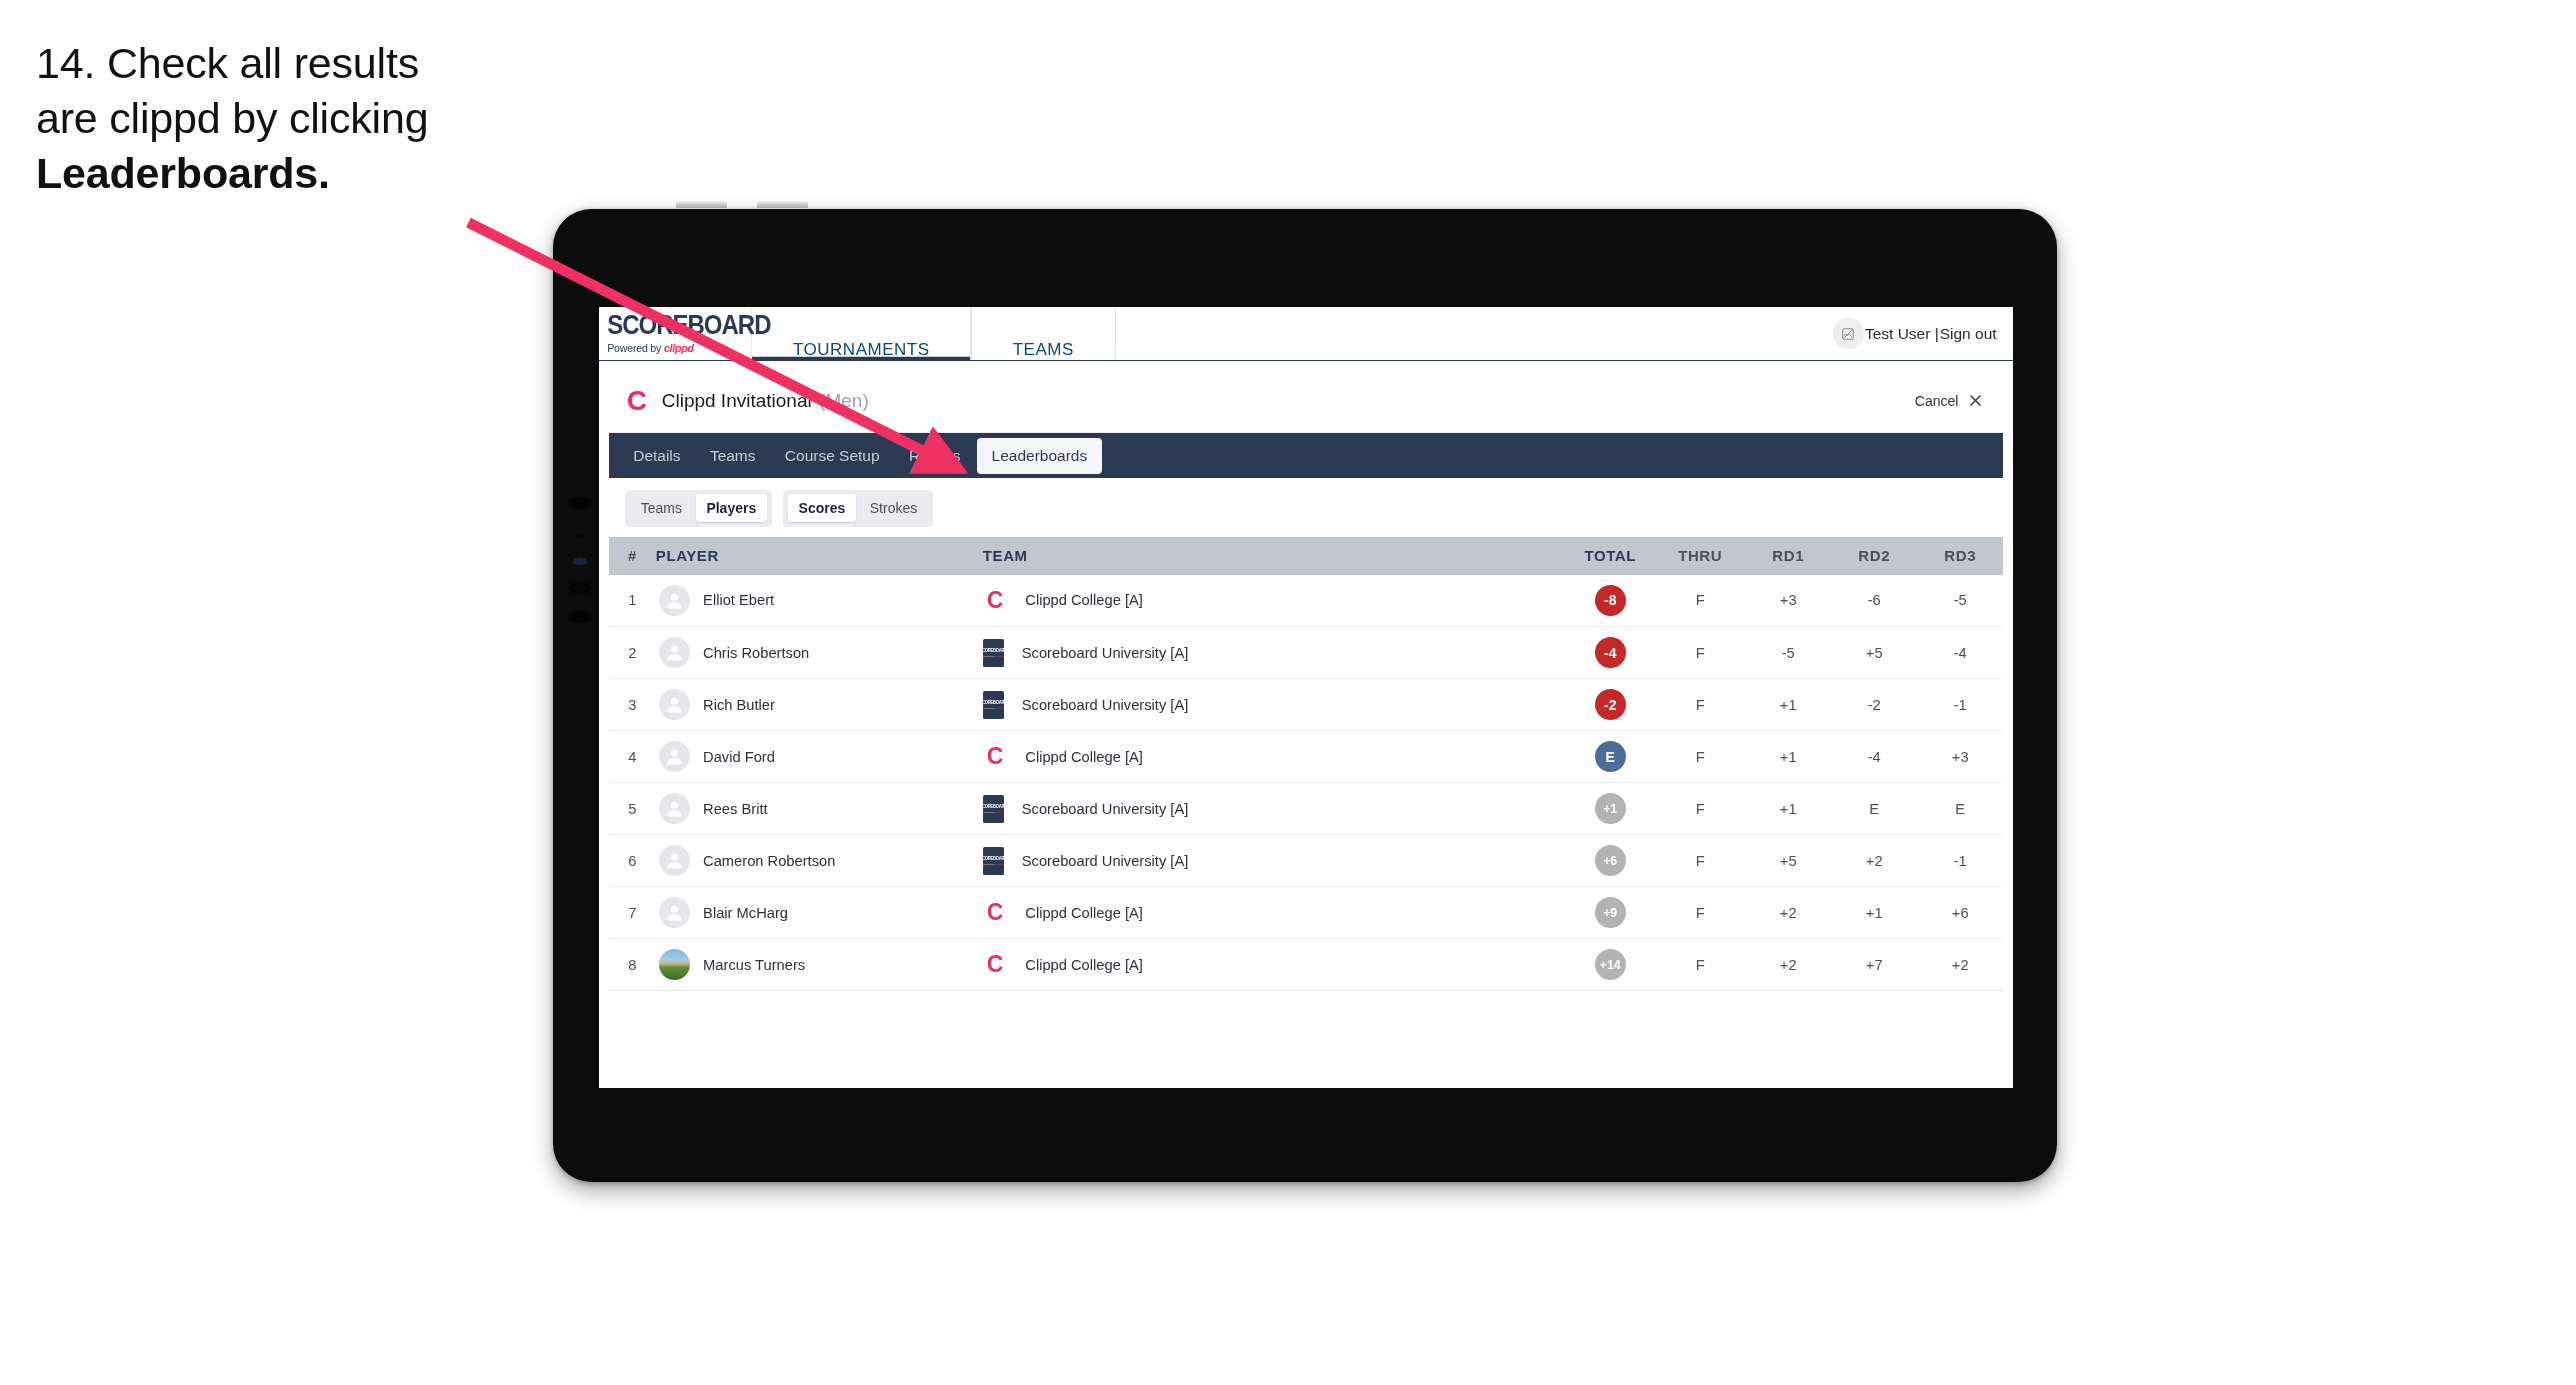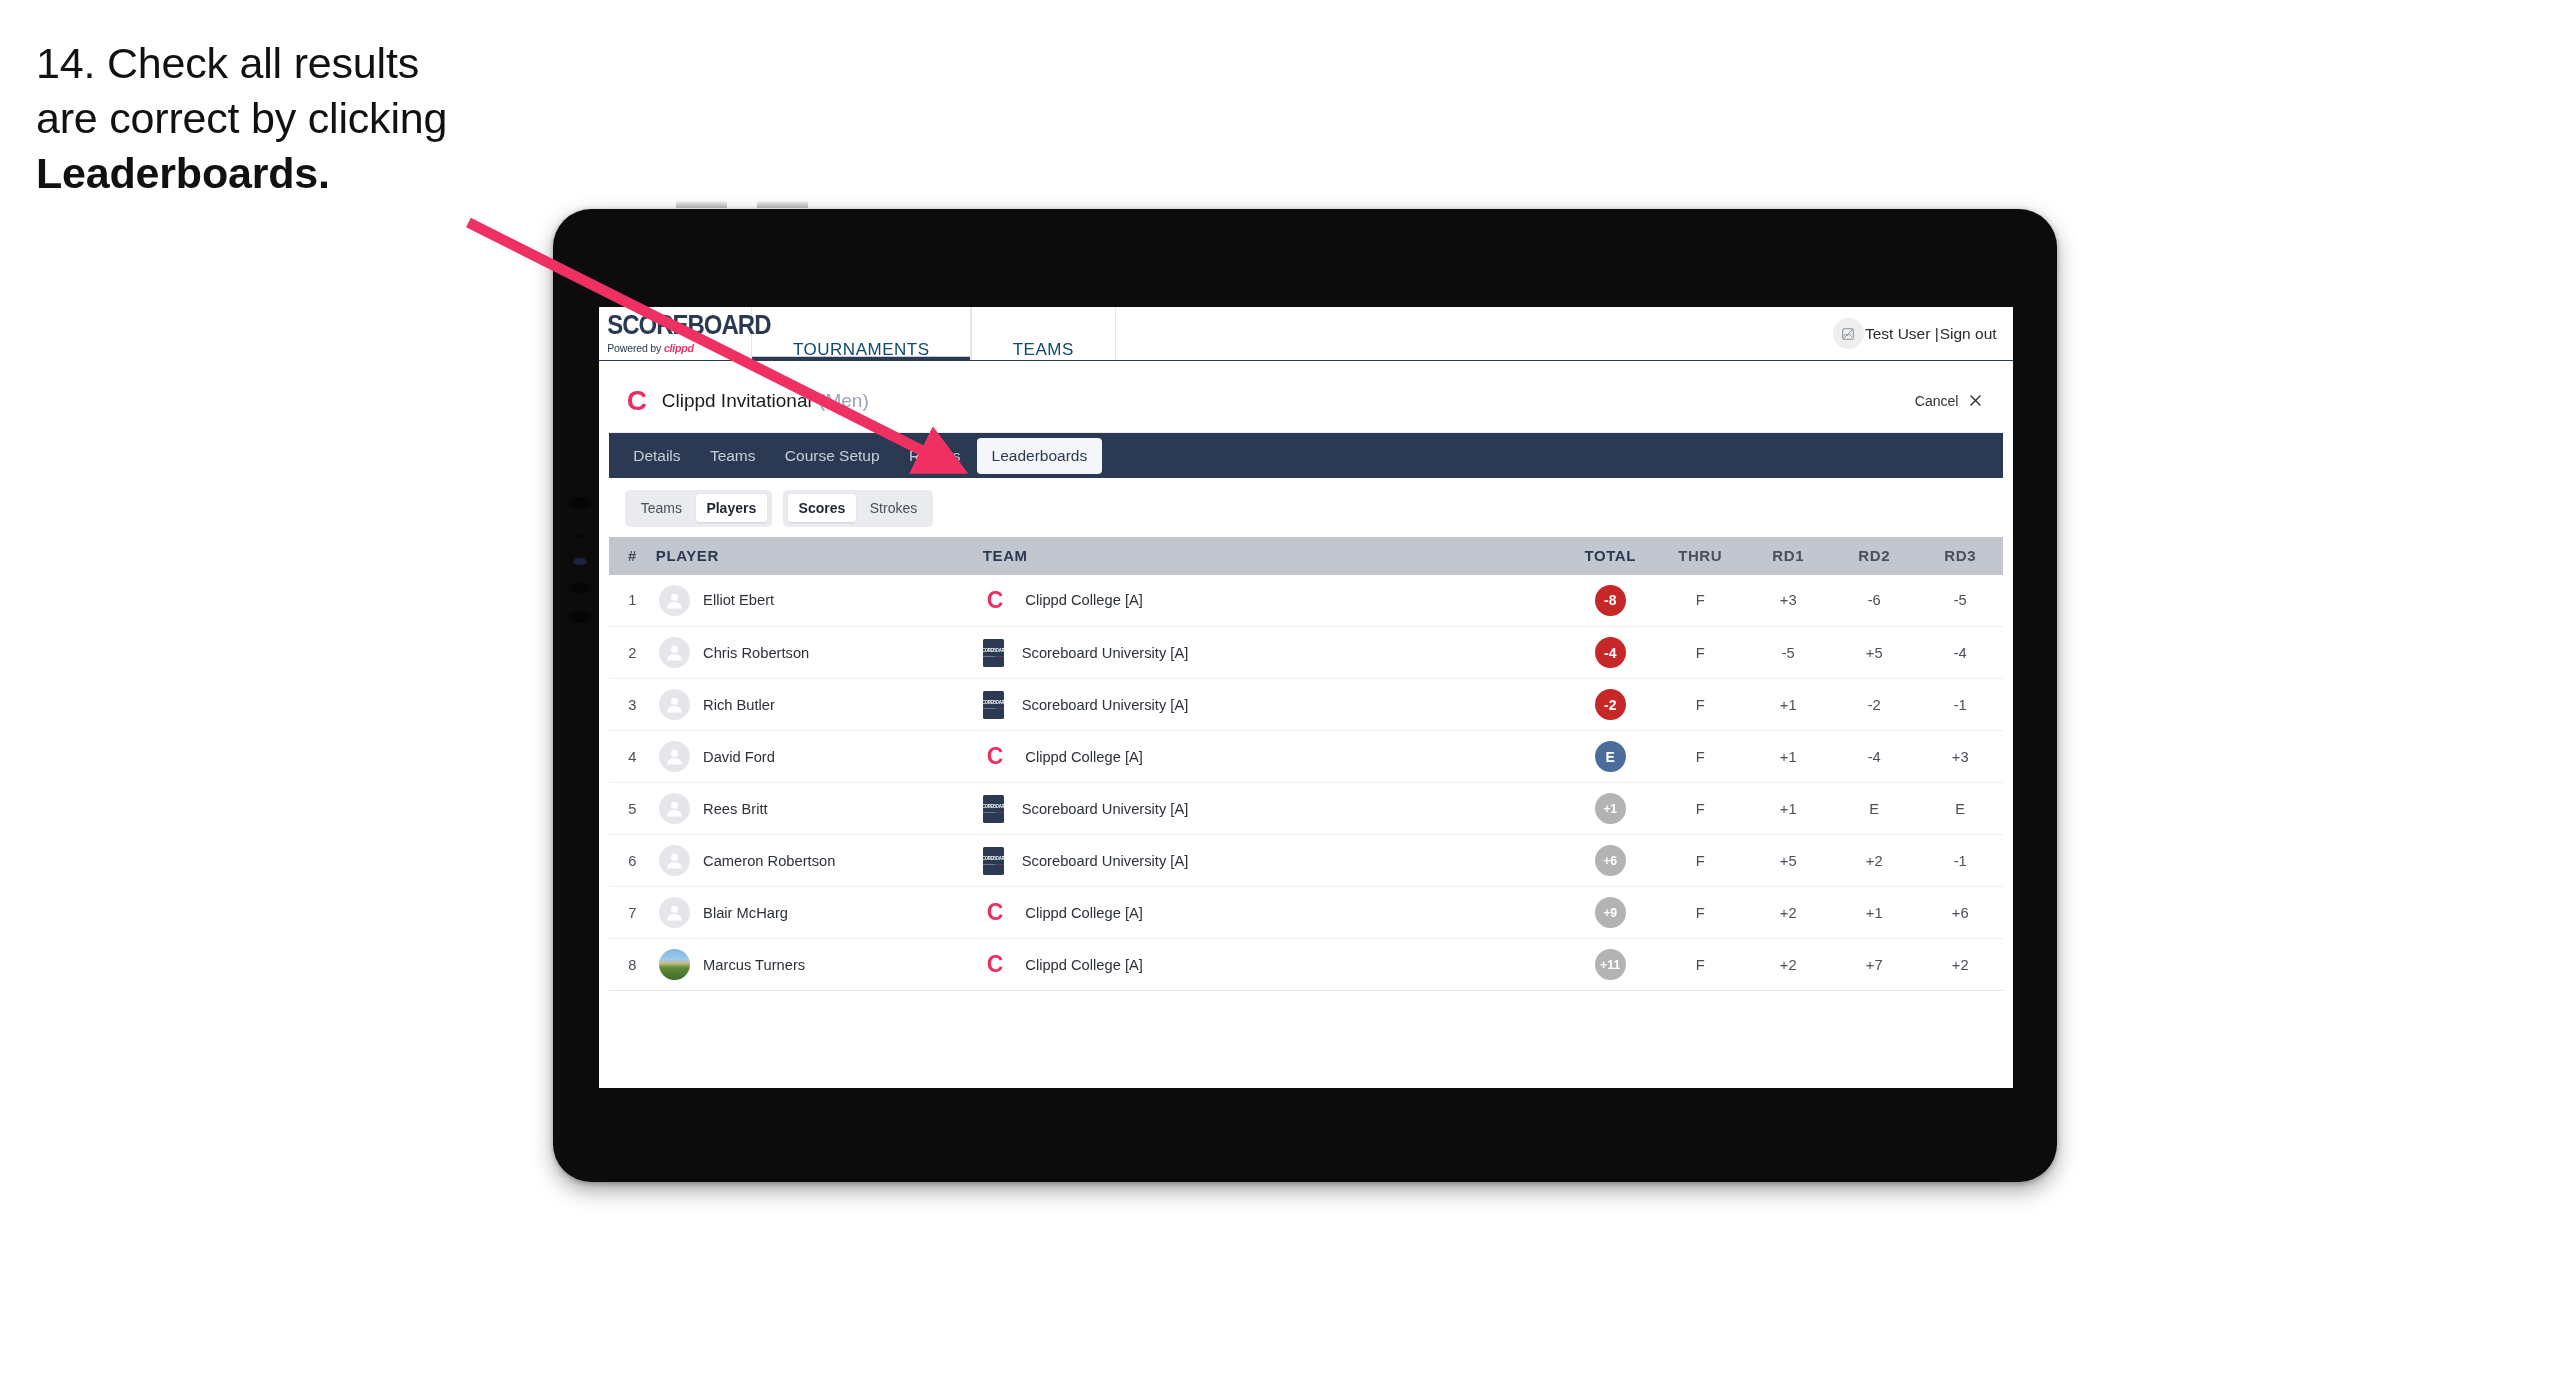--- a/index.html
+++ b/index.html
@@ -186,21 +186,21 @@
   .badge.blue { background:#4a6d9b; }
   .badge.grey { background:#b3b3b3; font-size:12.3px; }
 </style>
 </head>
 <body>
 
 <div id="stage">
 
   <div class="caption">
     <div>14. Check all results</div>
-    <div>are correct by clicking</div>
+    <div>are clippd by clicking</div>
     <div class="bold">Leaderboards.</div>
   </div>
 
   <div id="tablet">
     <div class="top-btn btn-a"></div>
     <div class="top-btn btn-b"></div>
     <div class="side-dot dot1"></div>
     <div class="side-dot dot2"></div>
     <div class="side-dot dot3"></div>
     <div class="side-dot dot4"></div>
@@ -473,21 +473,21 @@
                     <div class="p-avatar photo"></div>
                     <span class="p-name">Marcus Turners</span>
                   </div>
                 </td>
                 <td class="c-team">
                   <div class="team-cell">
                     <span class="team-logo-c">C</span>
                     <span class="team-name">Clippd College [A]</span>
                   </div>
                 </td>
-                <td class="c-total"><span class="badge grey">+11</span></td>
+                <td class="c-total"><span class="badge grey">+14</span></td>
                 <td class="c-thru">F</td>
                 <td class="c-rd">+2</td>
                 <td class="c-rd">+7</td>
                 <td class="c-rd">+2</td>
               </tr>
             </tbody>
         </table>
       </div>
 
     </div>

